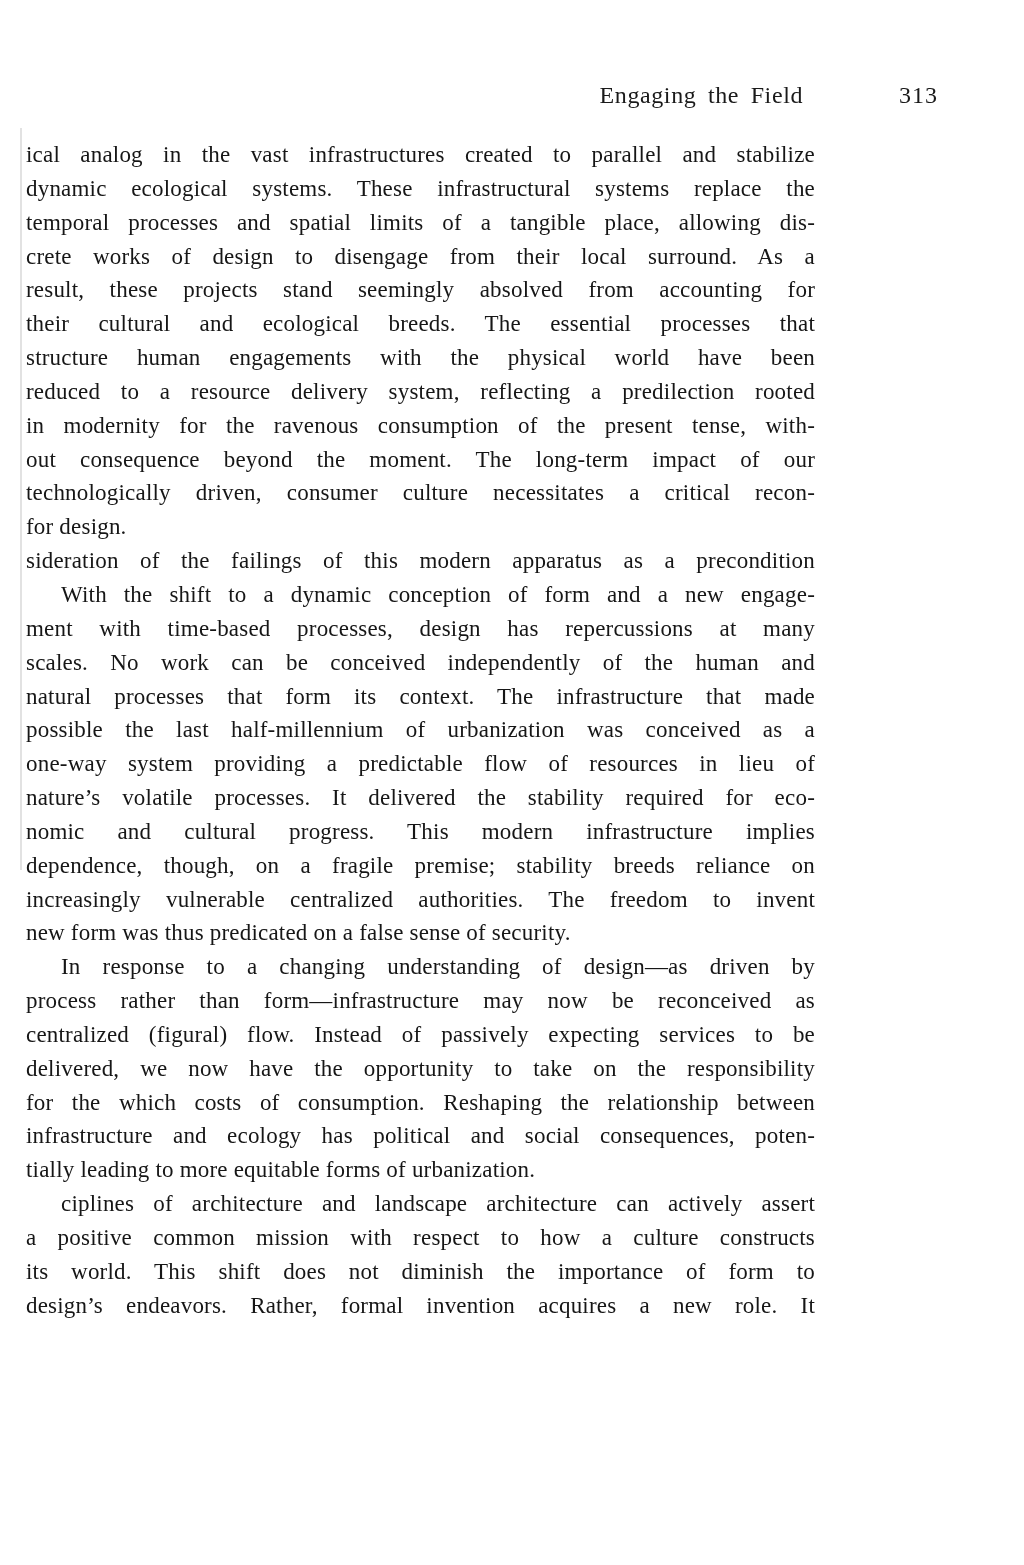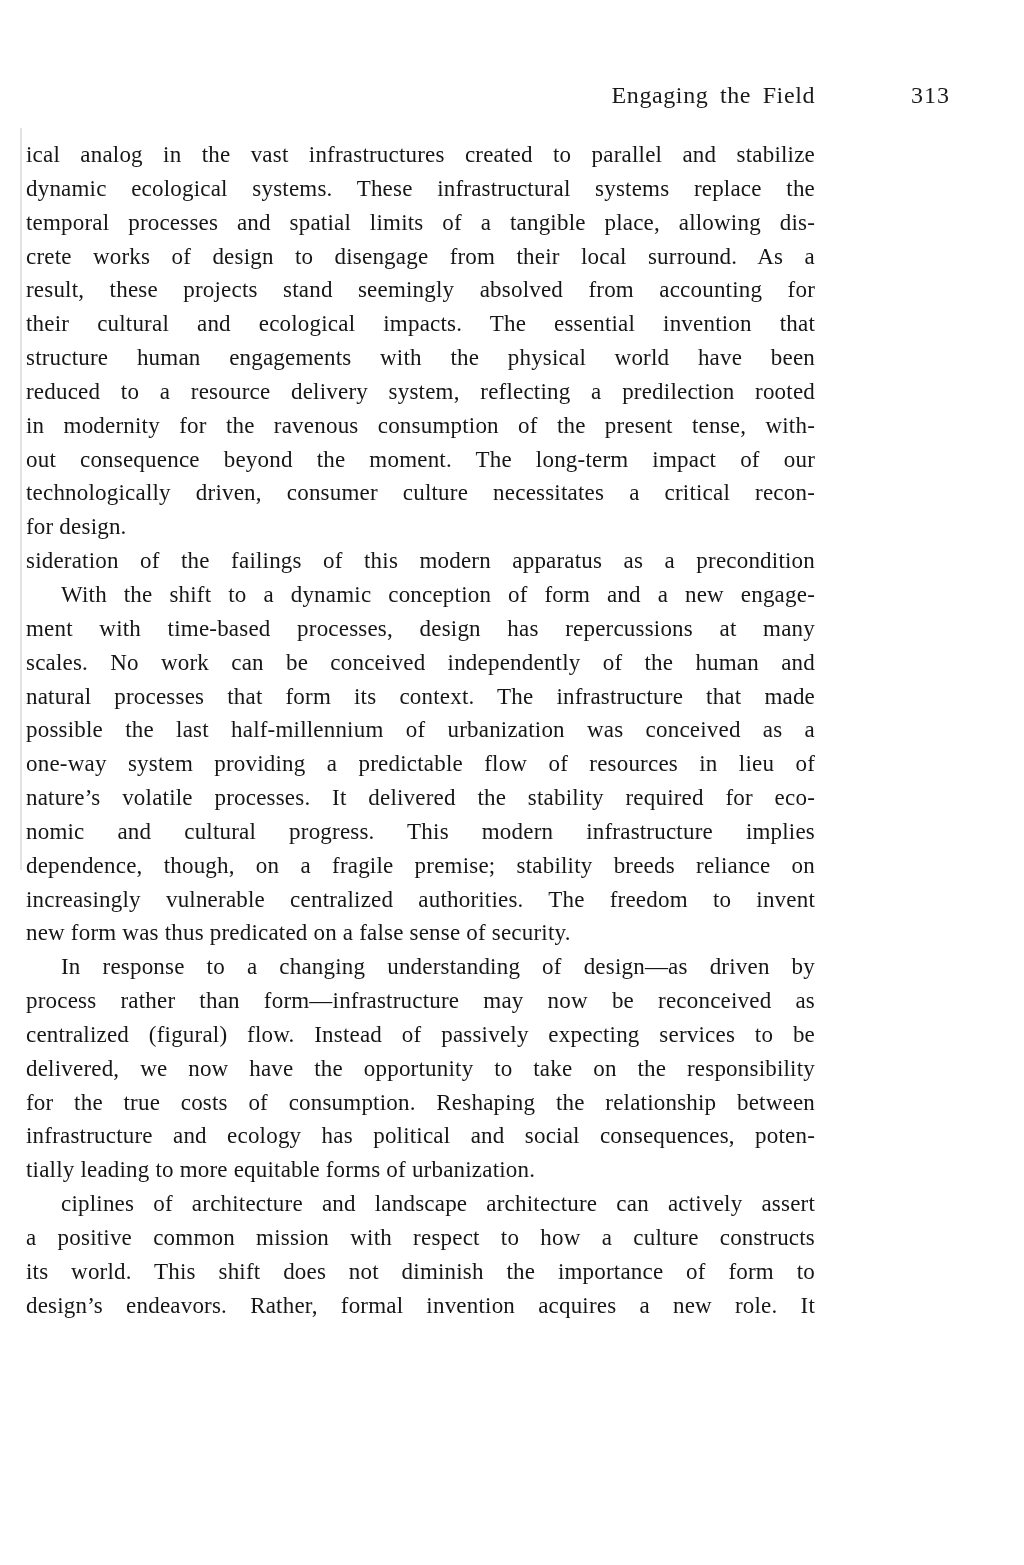--- a/index.html
+++ b/index.html
@@ -12,21 +12,21 @@
     width: 1024px;
     height: 1565px;
     background: #ffffff;
     color: #161616;
     font-family: "Liberation Serif", serif;
     overflow: hidden;
   }
   .header {
     position: absolute;
     top: 82px;
-    left: 26px;
+    left: 14px;
     width: 924px;
     display: flex;
     align-items: flex-start;
     font-size: 24px;
     color: #1a1a1a;
   }
   .running-title {
     margin-left: auto;
     letter-spacing: 0.6px;
     word-spacing: 5px;
@@ -74,21 +74,21 @@
 
   <div class="scan-line"></div>
 
   <div class="body-text">
       <div class="para">
         <div class="line">ical analog in the vast infrastructures created to parallel and stabilize</div>
         <div class="line">dynamic ecological systems. These infrastructural systems replace the</div>
         <div class="line">temporal processes and spatial limits of a tangible place, allowing dis-</div>
         <div class="line">crete works of design to disengage from their local surround. As a</div>
         <div class="line">result, these projects stand seemingly absolved from accounting for</div>
-        <div class="line">their cultural and ecological impacts. The essential invention that</div>
+        <div class="line">their cultural and ecological breeds. The essential processes that</div>
         <div class="line">structure human engagements with the physical world have been</div>
         <div class="line">reduced to a resource delivery system, reflecting a predilection rooted</div>
         <div class="line">in modernity for the ravenous consumption of the present tense, with-</div>
         <div class="line">out consequence beyond the moment. The long-term impact of our</div>
         <div class="line">technologically driven, consumer culture necessitates a critical recon-</div>
         <div class="line lastline">for design.</div>
         <div class="line">sideration of the failings of this modern apparatus as a precondition</div>
       </div>
       <div class="para indent">
         <div class="line">With the shift to a dynamic conception of form and a new engage-</div>
@@ -101,21 +101,21 @@
         <div class="line">nomic and cultural progress. This modern infrastructure implies</div>
         <div class="line">dependence, though, on a fragile premise; stability breeds reliance on</div>
         <div class="line">increasingly vulnerable centralized authorities. The freedom to invent</div>
         <div class="line lastline">new form was thus predicated on a false sense of security.</div>
       </div>
       <div class="para indent">
         <div class="line">In response to a changing understanding of design—as driven by</div>
         <div class="line">process rather than form—infrastructure may now be reconceived as</div>
         <div class="line">centralized (figural) flow. Instead of passively expecting services to be</div>
         <div class="line">delivered, we now have the opportunity to take on the responsibility</div>
-        <div class="line">for the true costs of consumption. Reshaping the relationship between</div>
+        <div class="line">for the which costs of consumption. Reshaping the relationship between</div>
         <div class="line">infrastructure and ecology has political and social consequences, poten-</div>
         <div class="line lastline">tially leading to more equitable forms of urbanization.</div>
       </div>
       <div class="para indent">
         <div class="line">ciplines of architecture and landscape architecture can actively assert</div>
         <div class="line">a positive common mission with respect to how a culture constructs</div>
         <div class="line">its world. This shift does not diminish the importance of form to</div>
         <div class="line">design’s endeavors. Rather, formal invention acquires a new role. It</div>
       </div>
     </div>

